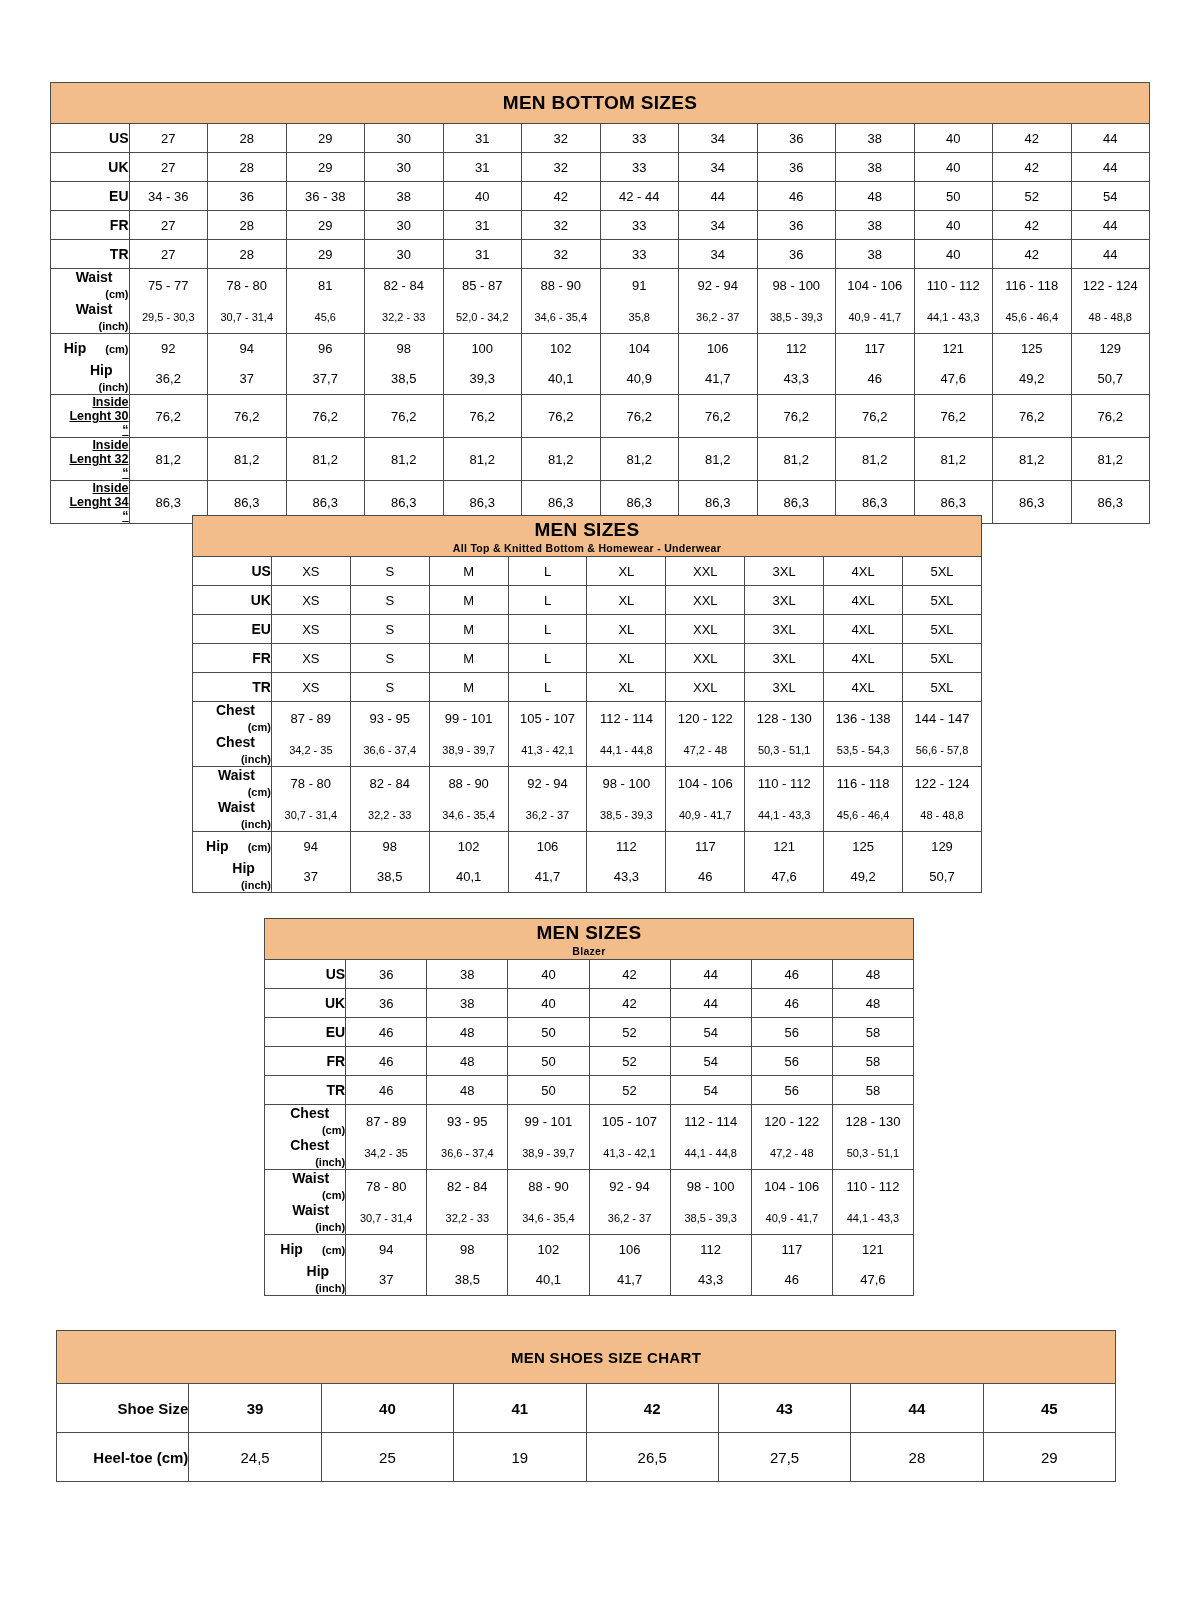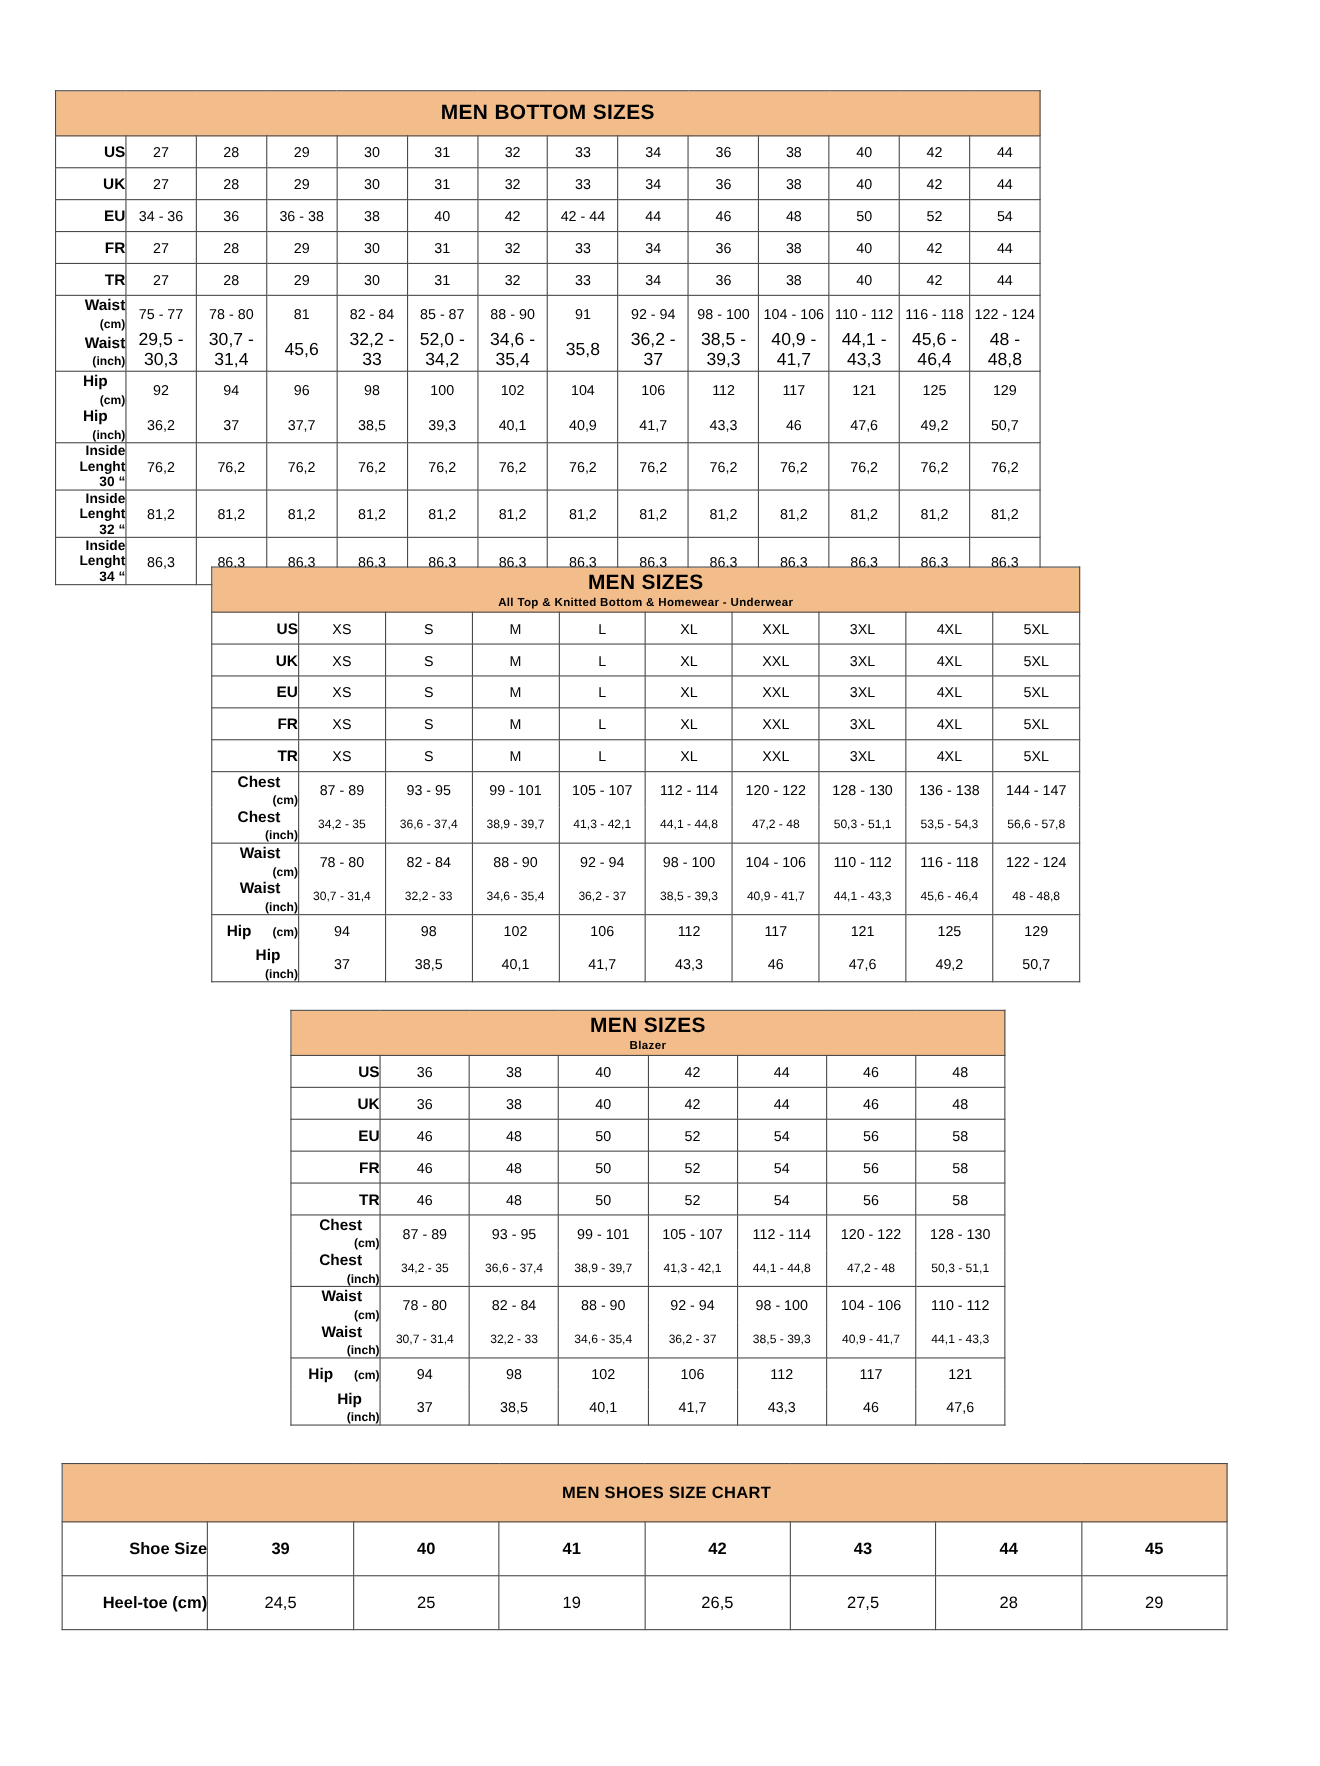--- a/index.html
+++ b/index.html
@@ -65,25 +65,25 @@
   }
   .tight-bot td {
     border-top: none;
   }
 
   
   #tbl-bottom {
     position: absolute;
     left: 50px;
     top: 82px;
-    width: 896px;
+    width: 1100px;
   }
   #tbl-bottom .rowlabel { width: 172px; }
-  #tbl-bottom td.small { font-size: 16px; }
-  #tbl-bottom .rowlabel.narrow { font-size: 12.5px; }
+  #tbl-bottom td.small { font-size: 11px; }
+  #tbl-bottom .rowlabel.narrow { font-size: 12.5px; text-decoration: underline; }
 
   
   #tbl-tops {
     position: absolute;
     left: 192px;
     top: 515px;
     width: 790px;
   }
   #tbl-tops .rowlabel { width: 148px; }
   #tbl-tops td.small { font-size: 11px; }

